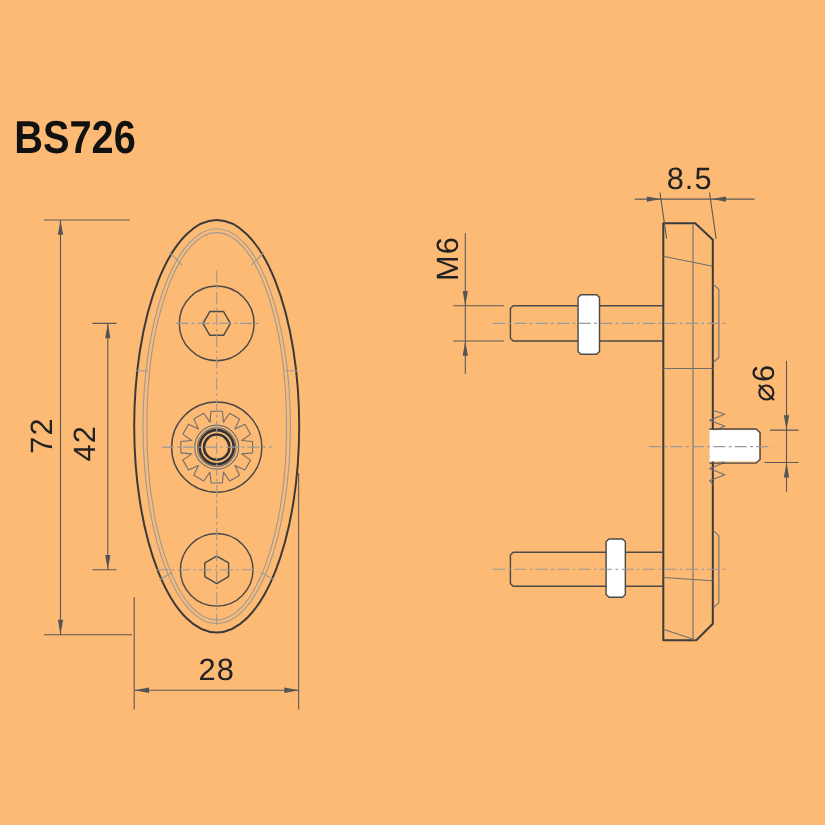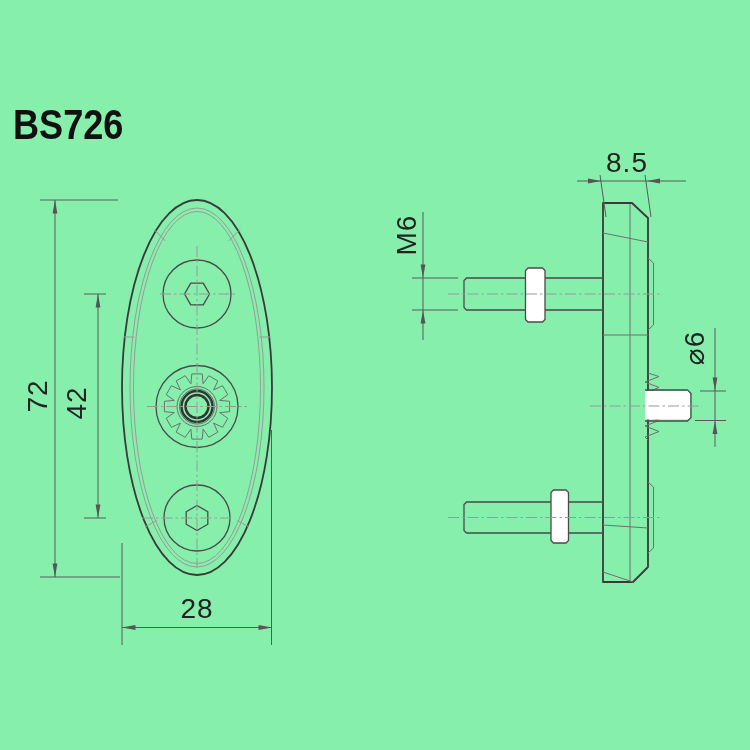--- a/index.html
+++ b/index.html
@@ -1,16 +1,16 @@
 <!DOCTYPE html>
 <html><head>
 <meta charset="utf-8">
 <style>
   html,body{margin:0;padding:0;background:#fff;}
-  .canvas{position:relative;width:750px;height:750px;background:#86efac;overflow:hidden;}
+  .canvas{position:relative;width:750px;height:750px;background:#fdba74;overflow:hidden;}
   svg{display:block;}
   .ol{fill:none;stroke:#3a3a3a;stroke-width:1.8;stroke-linejoin:round;}
   .med{fill:none;stroke:#4a4a4a;stroke-width:1.3;stroke-linejoin:round;}
   .thin{fill:none;stroke:#6f6f6f;stroke-width:1;stroke-linejoin:round;}
   .lt{fill:none;stroke:#9a9a9a;stroke-width:1;}
   .thick2{fill:none;stroke:#333333;stroke-width:2.4;}
   .cl{fill:none;stroke:#999999;stroke-width:1;stroke-dasharray:11 3 2.5 3;}
   .dim{fill:none;stroke:#5a5a5a;stroke-width:1;}
   .arr{fill:#555555;stroke:none;}
   .whitefill{fill:#ffffff;stroke:none;}

